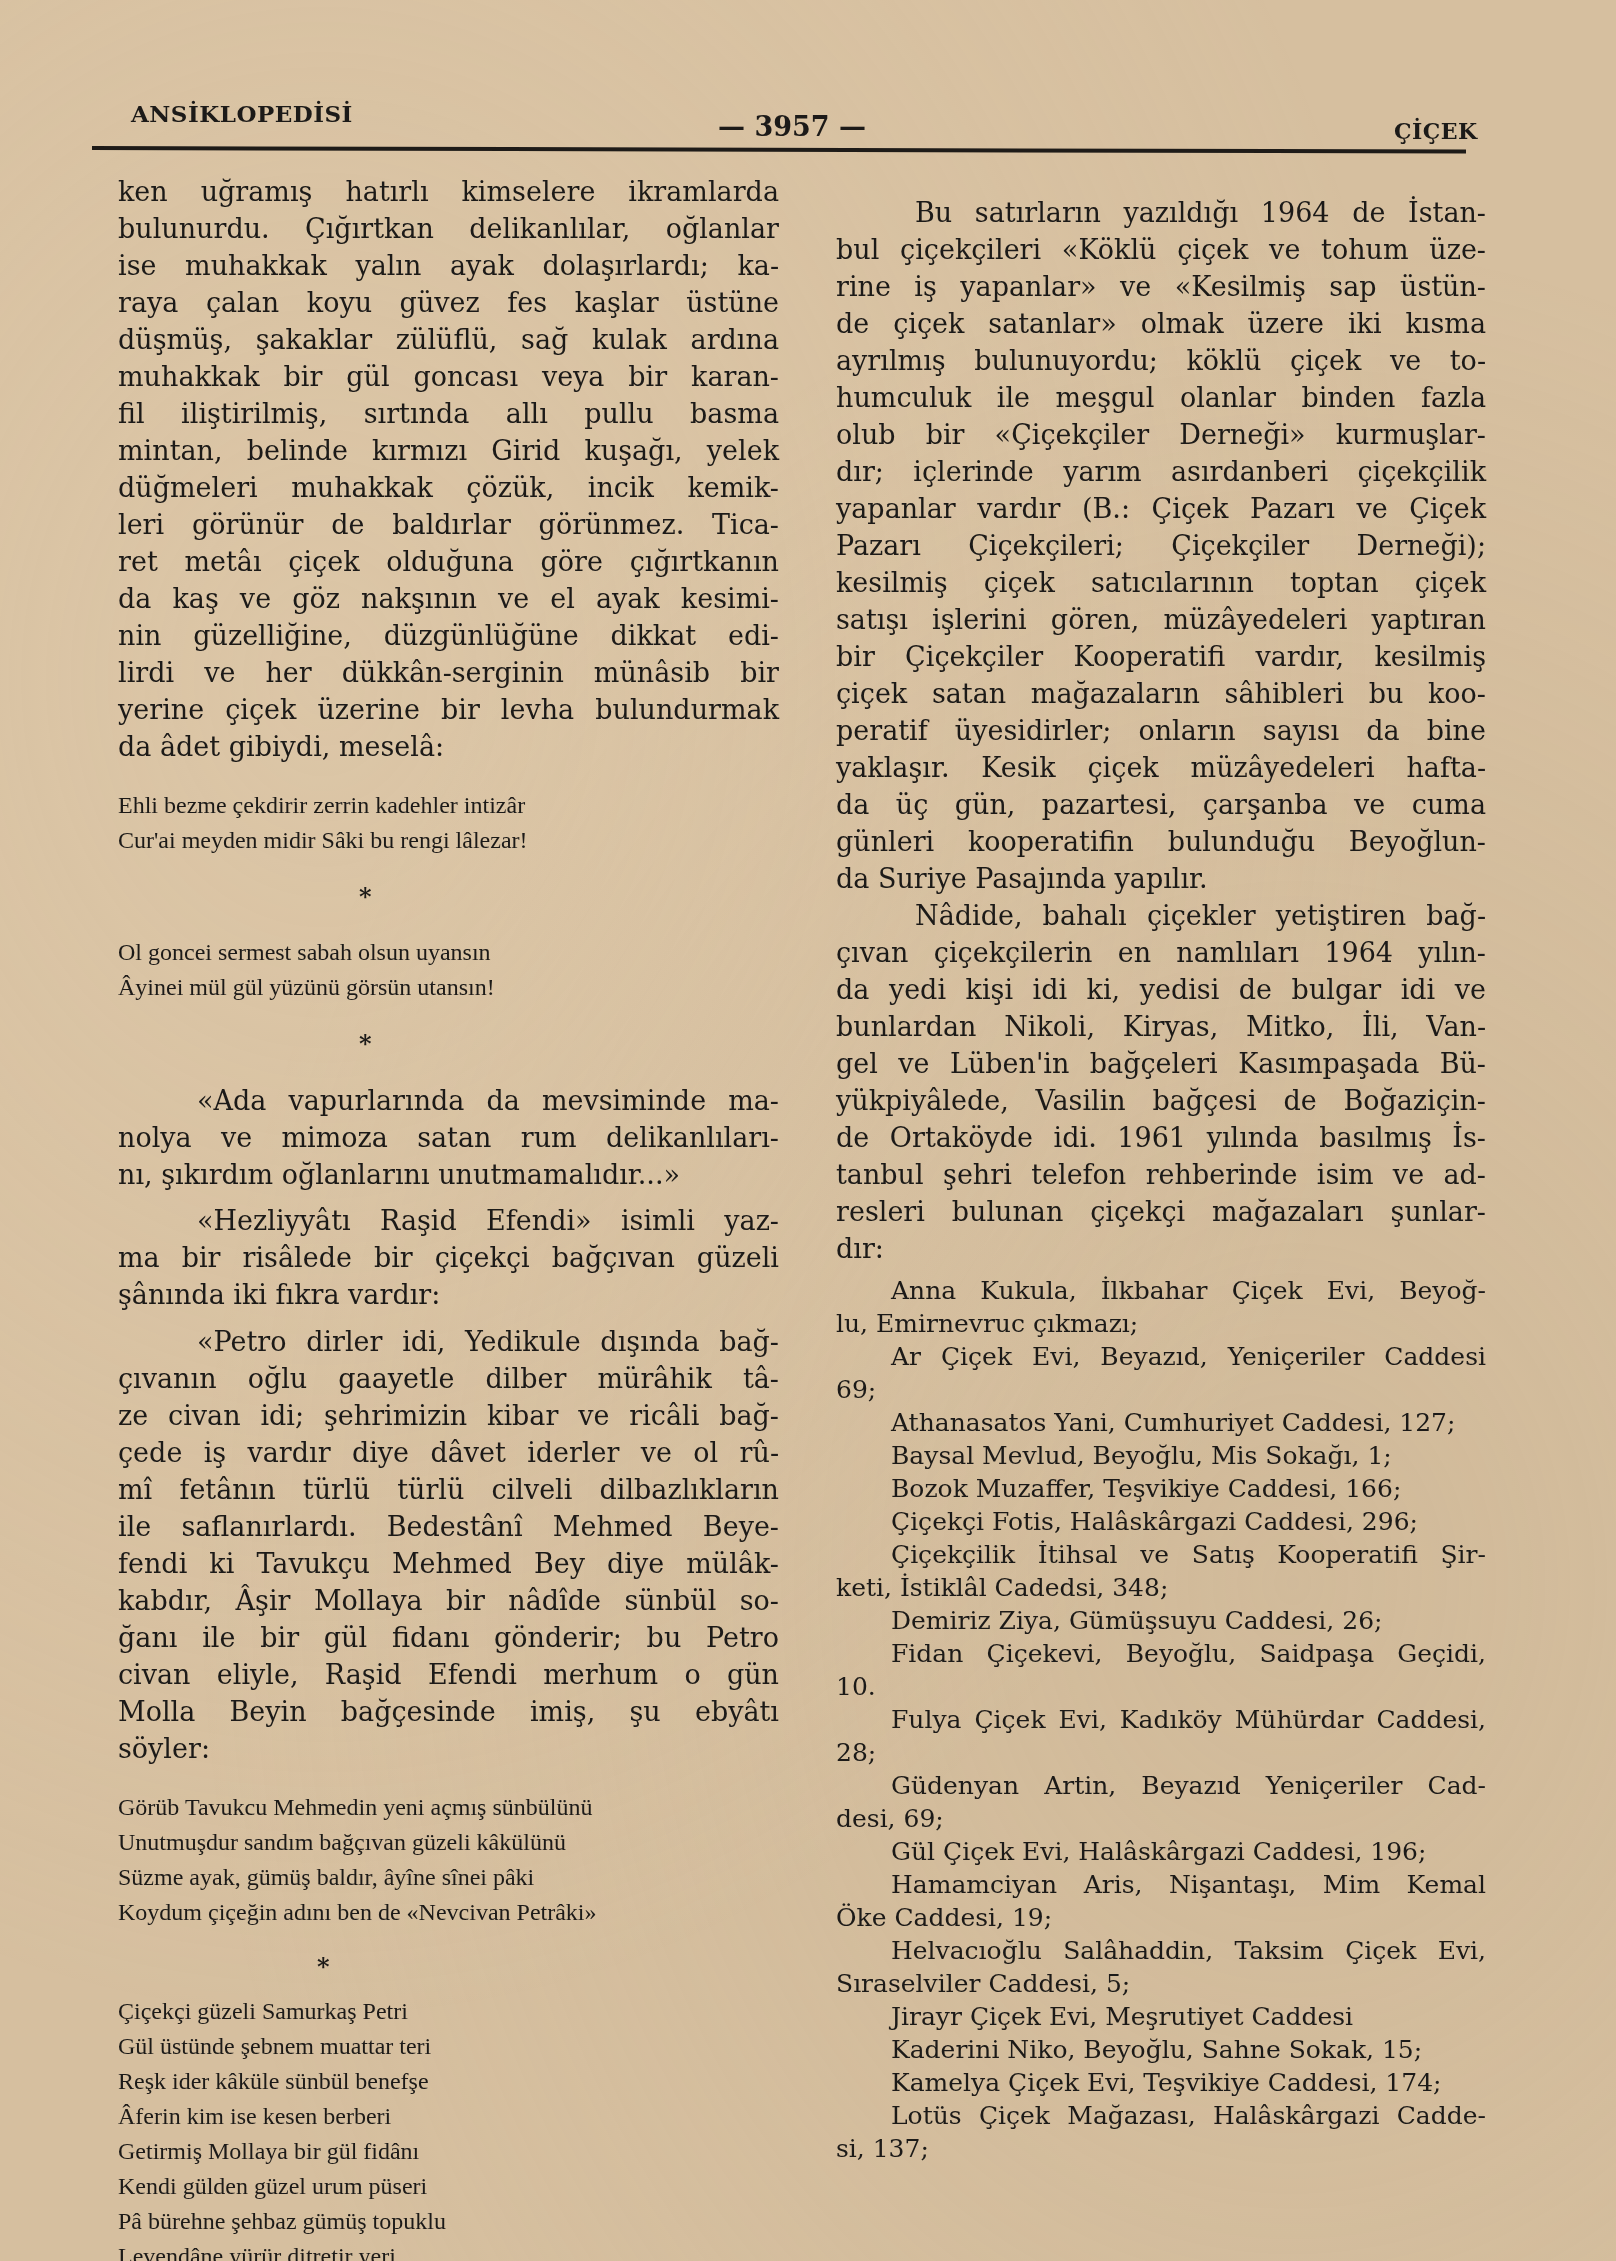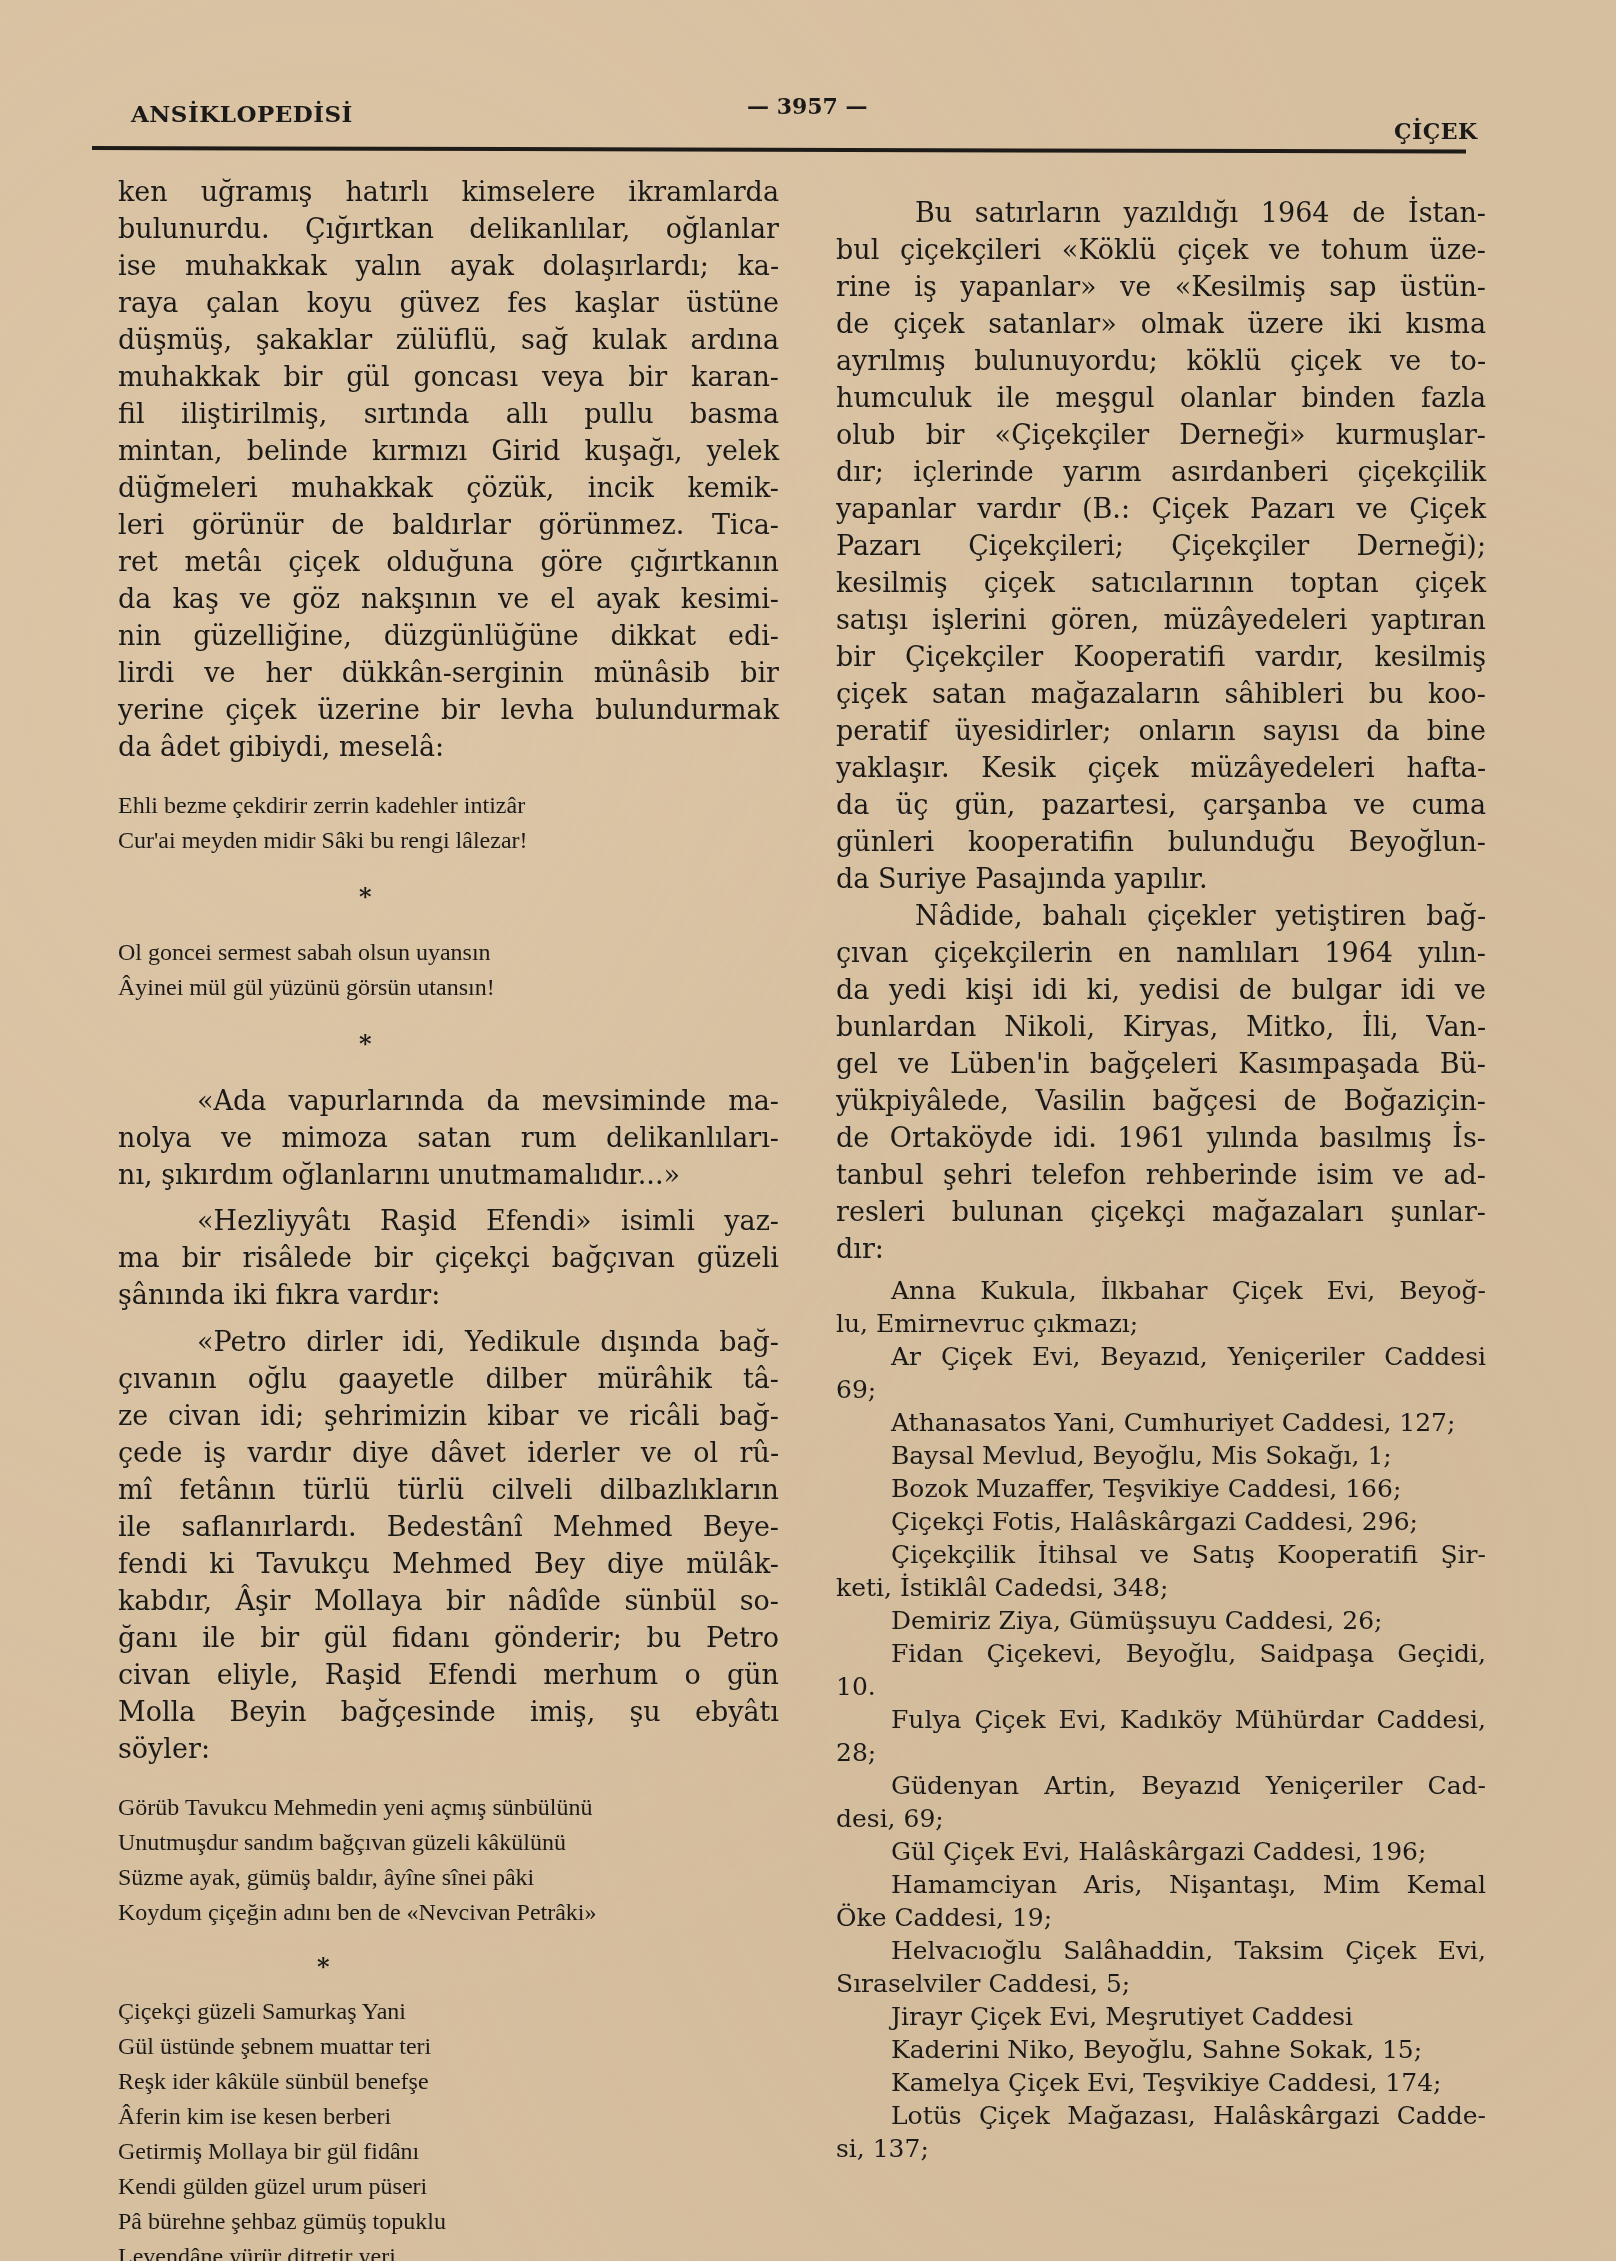--- a/index.html
+++ b/index.html
@@ -35,24 +35,23 @@
     position: absolute;
     left: 37px;
     top: 10.5px;
     font-size: 23px;
     font-weight: bold;
     letter-spacing: 0.5px;
   }
   .header .center {
     position: absolute;
     left: 624px;
-    top: 4px;
-    font-size: 22px;
+    top: 22px;
+    font-size: 27px;
     font-weight: bold;
-    margin-left: 29px;
   }
   .header .right {
     position: absolute;
     left: 1300px;
     top: 29px;
     font-size: 22px;
     font-weight: bold;
     letter-spacing: 0.5px;
   }
   .rule {
@@ -176,21 +175,21 @@
       </div>
 
     <div class="verse-block">
         <span class="verse">Görüb Tavukcu Mehmedin yeni açmış sünbülünü</span>
         <span class="verse">Unutmuşdur sandım bağçıvan güzeli kâkülünü</span>
         <span class="verse">Süzme ayak, gümüş baldır, âyîne sînei pâki</span>
         <span class="verse">Koydum çiçeğin adını ben de «Nevcivan Petrâki»</span>
       </div>
     <span class="star" style="padding-left:199px;margin:19px 0 10.5px 0;">*</span>
     <div>
-        <span class="verse">Çiçekçi güzeli Samurkaş Yani</span>
+        <span class="verse">Çiçekçi güzeli Samurkaş Petri</span>
         <span class="verse">Gül üstünde şebnem muattar teri</span>
         <span class="verse">Reşk ider kâküle sünbül benefşe</span>
         <span class="verse">Âferin kim ise kesen berberi</span>
         <span class="verse">Getirmiş Mollaya bir gül fidânı</span>
         <span class="verse">Kendi gülden güzel urum püseri</span>
         <span class="verse">Pâ bürehne şehbaz gümüş topuklu</span>
         <span class="verse">Levendâne yürür ditretir yeri.</span>
       </div>
   </div>
 

